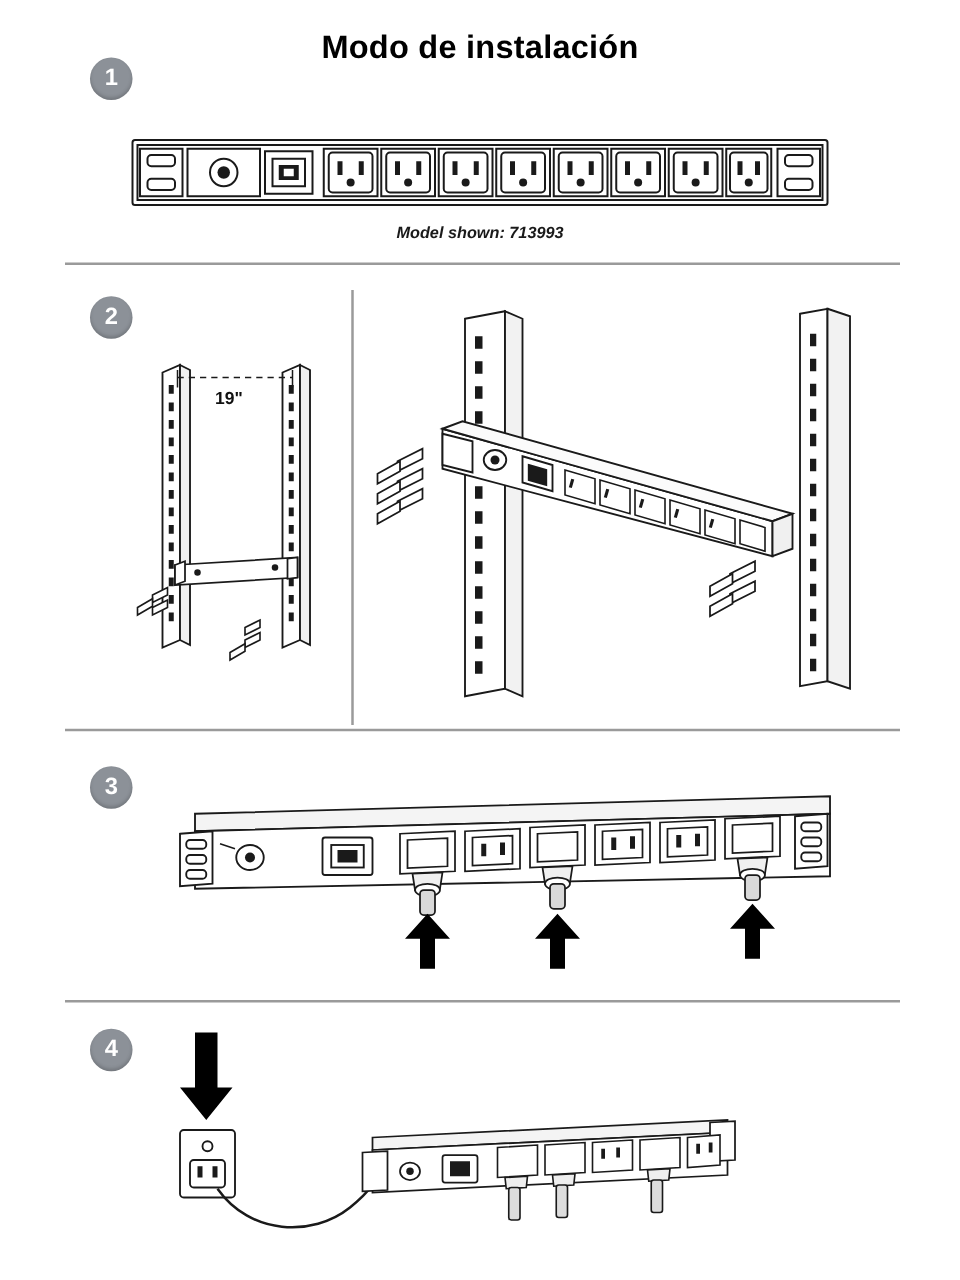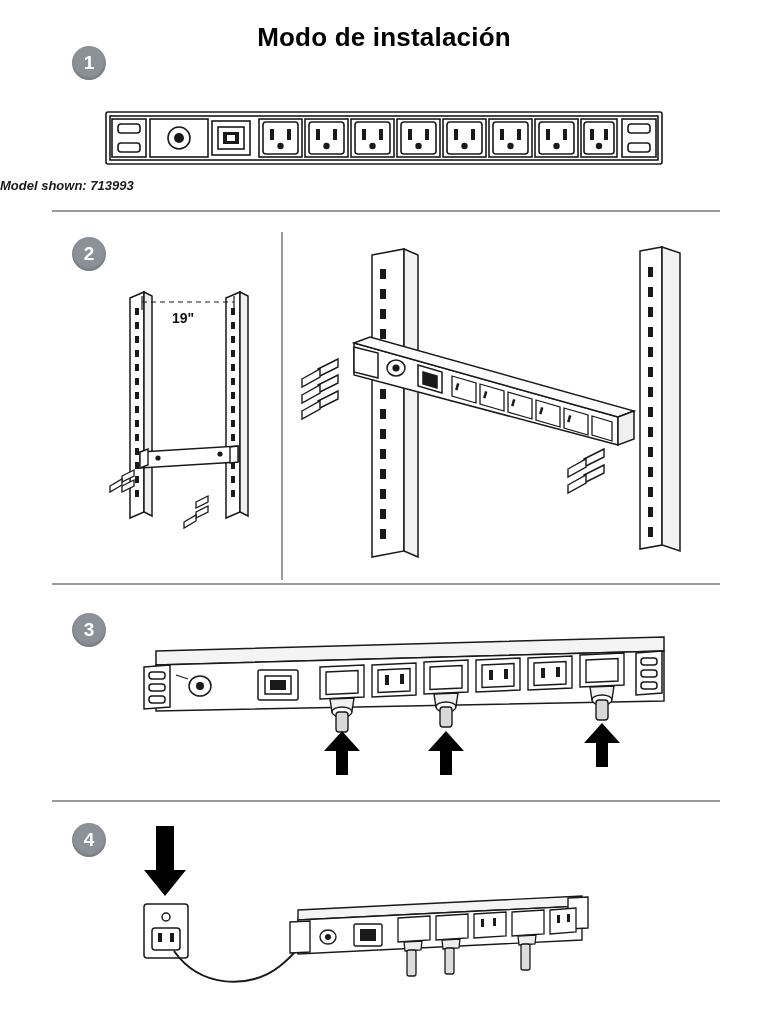--- a/index.html
+++ b/index.html
@@ -162,21 +162,21 @@
           <rect x="0" y="0" width="36" height="38" fill="#ffffff"></rect>
           <rect x="3" y="3" width="30" height="32" rx="3" fill="#ffffff"></rect>
           <rect x="9" y="10" width="4" height="11" fill="#1a1a1a" stroke="none"></rect>
           <rect x="23" y="10" width="4" height="11" fill="#1a1a1a" stroke="none"></rect>
           <circle cx="18" cy="27" r="3.2" fill="#1a1a1a" stroke="none"></circle>
         </g>
       </g>
     </svg>
   </div>
 
-  <div class="caption" style="top:178px; left:0; width:768px; ">Model shown: 713993</div>
+  <div class="caption" style="top:178px; left:0; width:768px; text-align:center;">Model shown: 713993</div>
 
   <div class="divider" style="top:210px;"></div>
 
   <div class="step-badge" style="top:237px; left:72px;">2</div>
   <div class="vdivider" style="top:232px; left:281px; height:348px;"></div>
 
   <div class="fig" style="top:280px; left:100px;">
     <svg width="180" height="280" viewBox="0 0 180 280">
       <g stroke="#1a1a1a" stroke-width="1.5" fill="#ffffff">
 

